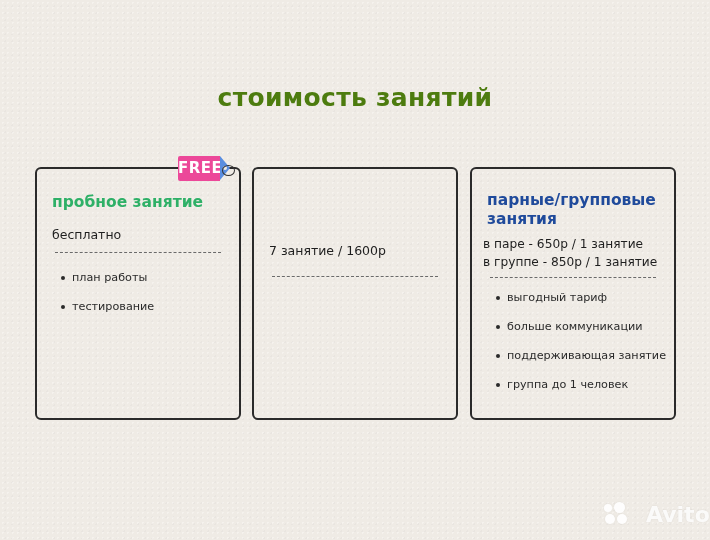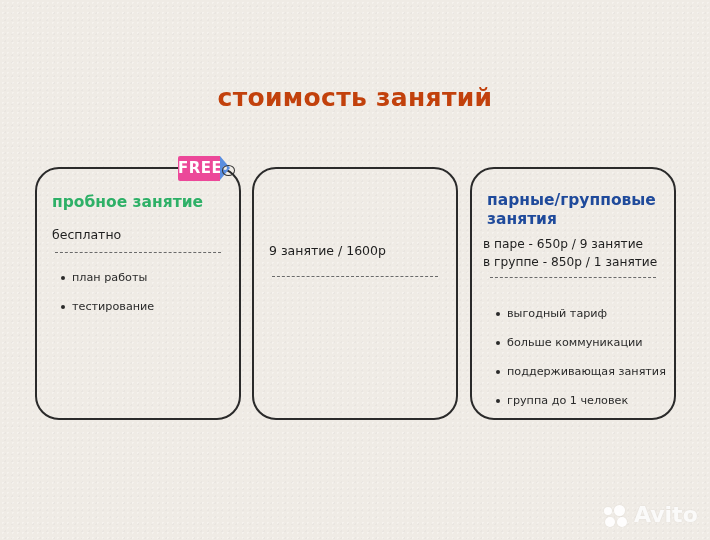--- a/index.html
+++ b/index.html
@@ -12,27 +12,27 @@
       background-size: 5px 5px, 7px 7px;
       background-position: 0 0, 2px 3px;
       font-family: "DejaVu Sans", "Liberation Sans", sans-serif;
       color: #1c1c1c;
       position: relative;
     }
     .title {
       position: absolute; left: 0; right: 0; top: 83px;
       text-align: center;
       font-size: 25px; font-weight: bold; letter-spacing: 0.3px;
-      color: #c2410c;
+      color: #4d7c0f;
     }
     .card {
       position: absolute; top: 167px;
       width: 206px; height: 253px;
       border: 2px solid #2a2a2a;
-      border-radius: 24px;
+      border-radius: 6px;
       box-sizing: border-box;
     }
     .card.c1 { left: 35px; }
     .card.c2 { left: 252px; }
     .card.c3 { left: 470px; }
     .card-title {
       position: absolute; left: 15px; right: 10px;
       font-weight: bold; font-size: 15.5px; line-height: 19px;
     }
     .c1 .card-title { top: 24px; color: #2eb067; }
@@ -52,21 +52,21 @@
     }
     .c1 .divider { top: 83px; }
     .c2 .divider { top: 107px; }
     .c3 .divider { top: 108px; }
     .features {
       position: absolute; left: 24px; right: 6px;
       list-style: none; margin: 0; padding: 0;
     }
     .c1 .features { top: 102px; }
     .c2 .features { top: 125px; }
-    .c3 .features { top: 138px; }
+    .c3 .features { top: 122px; }
     .features li {
       font-size: 11.2px; line-height: 14px; height: 29px;
       color: #2a2a2a; white-space: nowrap;
       position: relative; padding-left: 11px;
     }
     .features li::before {
       content: ""; position: absolute; left: 0; top: 5px;
       width: 4px; height: 4px; border-radius: 50%; background: #2a2a2a;
     }
     .free-tag {
@@ -89,21 +89,21 @@
       position: absolute; left: 45px; top: 10px;
       width: 4px; height: 4px; border-radius: 50%; background: #efebe5;
     }
     .free-tag .tag-string {
       position: absolute; left: 44px; top: 9px;
       width: 13px; height: 11px; border: 1.5px solid #333;
       border-radius: 50%; box-sizing: border-box;
     }
     .watermark {
       position: absolute; left: 604px; top: 502px;
-      display: flex; align-items: flex-end; gap: 4px;
+      display: flex; align-items: flex-start; gap: 16px;
       color: rgba(255,255,255,0.85);
       font-size: 22px; font-weight: bold;
       text-shadow: 0 0 2px rgba(0,0,0,0.08);
     }
     .avito-dots { position: relative; width: 26px; height: 22px; }
     .avito-dots span {
       position: absolute; border-radius: 50%; background: rgba(255,255,255,0.9);
       box-shadow: 0 0 2px rgba(0,0,0,0.08);
     }
     .avito-dots .d1 { left: 0; top: 2px; width: 8px; height: 8px; }
@@ -130,36 +130,36 @@
 
 <div class="free-tag">
   <div class="tag-body">FREE</div>
   <div class="tag-tip"></div>
   <div class="tag-hole"></div>
   <div class="tag-string"></div>
 </div>
 
 <div class="card c2">
   <div class="price">
-    <div>9 занятие / 1600р</div>
+    <div>7 занятие / 1600р</div>
   </div>
   <div class="divider"></div>
 </div>
 
 <div class="card c3">
   <div class="card-title">парные/групповые занятия</div>
   <div class="price">
-    <div>в паре - 650р / 9 занятие</div>
+    <div>в паре - 650р / 1 занятие</div>
     <div>в группе - 850р / 1 занятие</div>
   </div>
   <div class="divider"></div>
   <ul class="features">
     <li>выгодный тариф</li>
     <li>больше коммуникации</li>
-    <li>поддерживающая занятия</li>
+    <li>поддерживающая занятие</li>
     <li>группа до 1 человек</li>
   </ul>
 </div>
 
 <div class="watermark">
   <div class="avito-dots">
     <span class="d1"></span>
       <span class="d2"></span>
       <span class="d3"></span>
       <span class="d4"></span>

